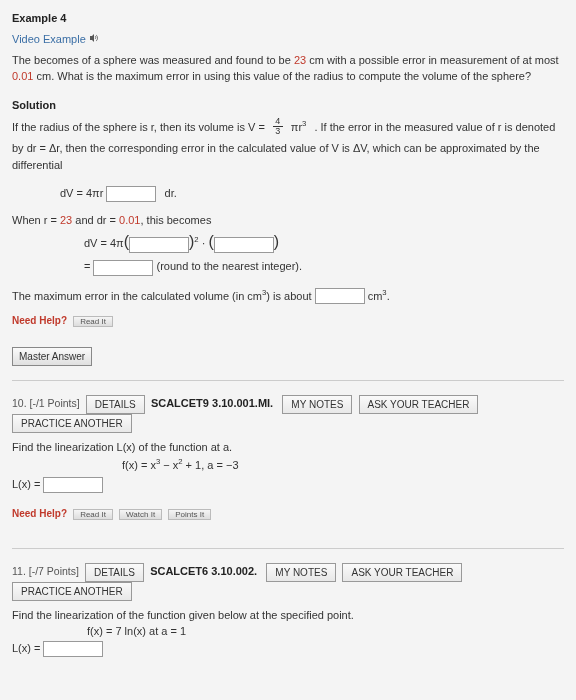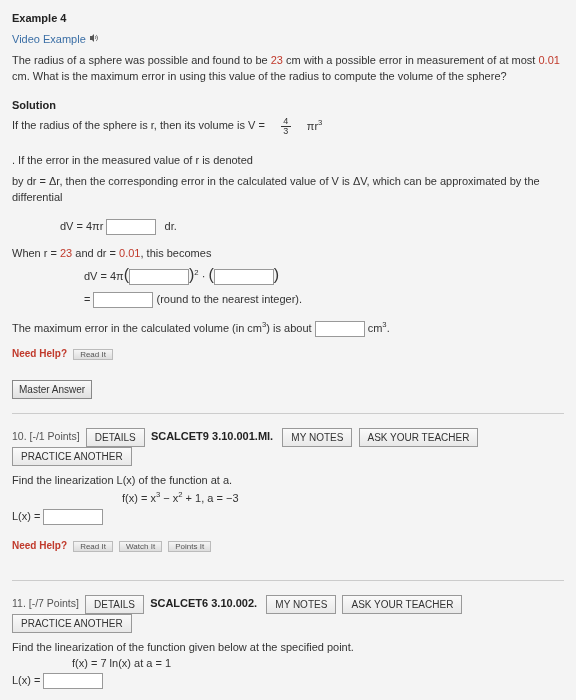--- a/index.html
+++ b/index.html
@@ -78,27 +78,27 @@
   <div class="pline">
     <span class="link">Video Example</span>
     <span class="speaker-icon">
       <svg width="10" height="10" viewBox="0 0 10 10">
           <path d="M1 3h2l2-2v8l-2-2H1z" fill="#555"></path>
           <path d="M6 3c1 .8 1 2.2 0 3M7 2c2 1.3 2 4.7 0 6" stroke="#555" stroke-width="0.8" fill="none"></path>
         </svg>
     </span>
   </div>
   <div class="pline">
-    <span>The radius of a sphere was possible and found to be </span><span class="red">23</span><span> cm with a possible error in measurement of at most </span><span class="red">0.01</span><span> cm. What is the maximum error in using this value of the radius to compute the volume of the sphere?</span>
+    <span>The becomes of a sphere was measured and found to be </span><span class="red">23</span><span> cm with a possible error in measurement of at most </span><span class="red">0.01</span><span> cm. What is the maximum error in using this value of the radius to compute the volume of the sphere?</span>
   </div>
 </div>
 
 <div class="section">
   <div class="bold">Solution</div>
-  <div class="pline" style="display:flex;flex-wrap:wrap;gap:16px;">
+  <div class="pline" style="display:flex;align-items:center;flex-wrap:wrap;gap:8px;">
     <span>If the radius of the sphere is r, then its volume is V = </span>
     <span style="display:inline-flex;flex-direction:column;align-items:center;font-size:9px;line-height:1;vertical-align:middle;">
       <span>4</span>
       <span style="border-top:1px solid #333;width:10px;"></span>
       <span>3</span>
     </span>
     <span><span>πr</span><sup>3</sup></span>
     <span>. If the error in the measured value of r is denoted</span>
   </div>
   <div class="pline">by dr = Δr, then the corresponding error in the calculated value of V is ΔV, which can be approximated by the differential</div>
@@ -171,17 +171,17 @@
 <div class="qhead">
   <span class="qnum">11. [-/7 Points]</span>
   &nbsp;<span class="btn">DETAILS</span>
   &nbsp;<span class="bold">SCALCET6 3.10.002.</span>
   &nbsp;&nbsp;<span class="btn">MY NOTES</span>
   &nbsp;<span class="btn">ASK YOUR TEACHER</span>
   &nbsp;<span class="btn">PRACTICE ANOTHER</span>
 </div>
 
 <div class="pline">Find the linearization of the function given below at the specified point.</div>
-<div class="pline" style="margin-left:60px;">f(x) = 7 ln(x) at a = 1</div>
+<div class="pline" style="margin-left:75px;">f(x) = 7 ln(x) at a = 1</div>
 <div class="pline" style="margin-top:4px;">
   <span>L(x) = </span>
   <span class="input-med"></span>
 </div>
 
 </body></html>

